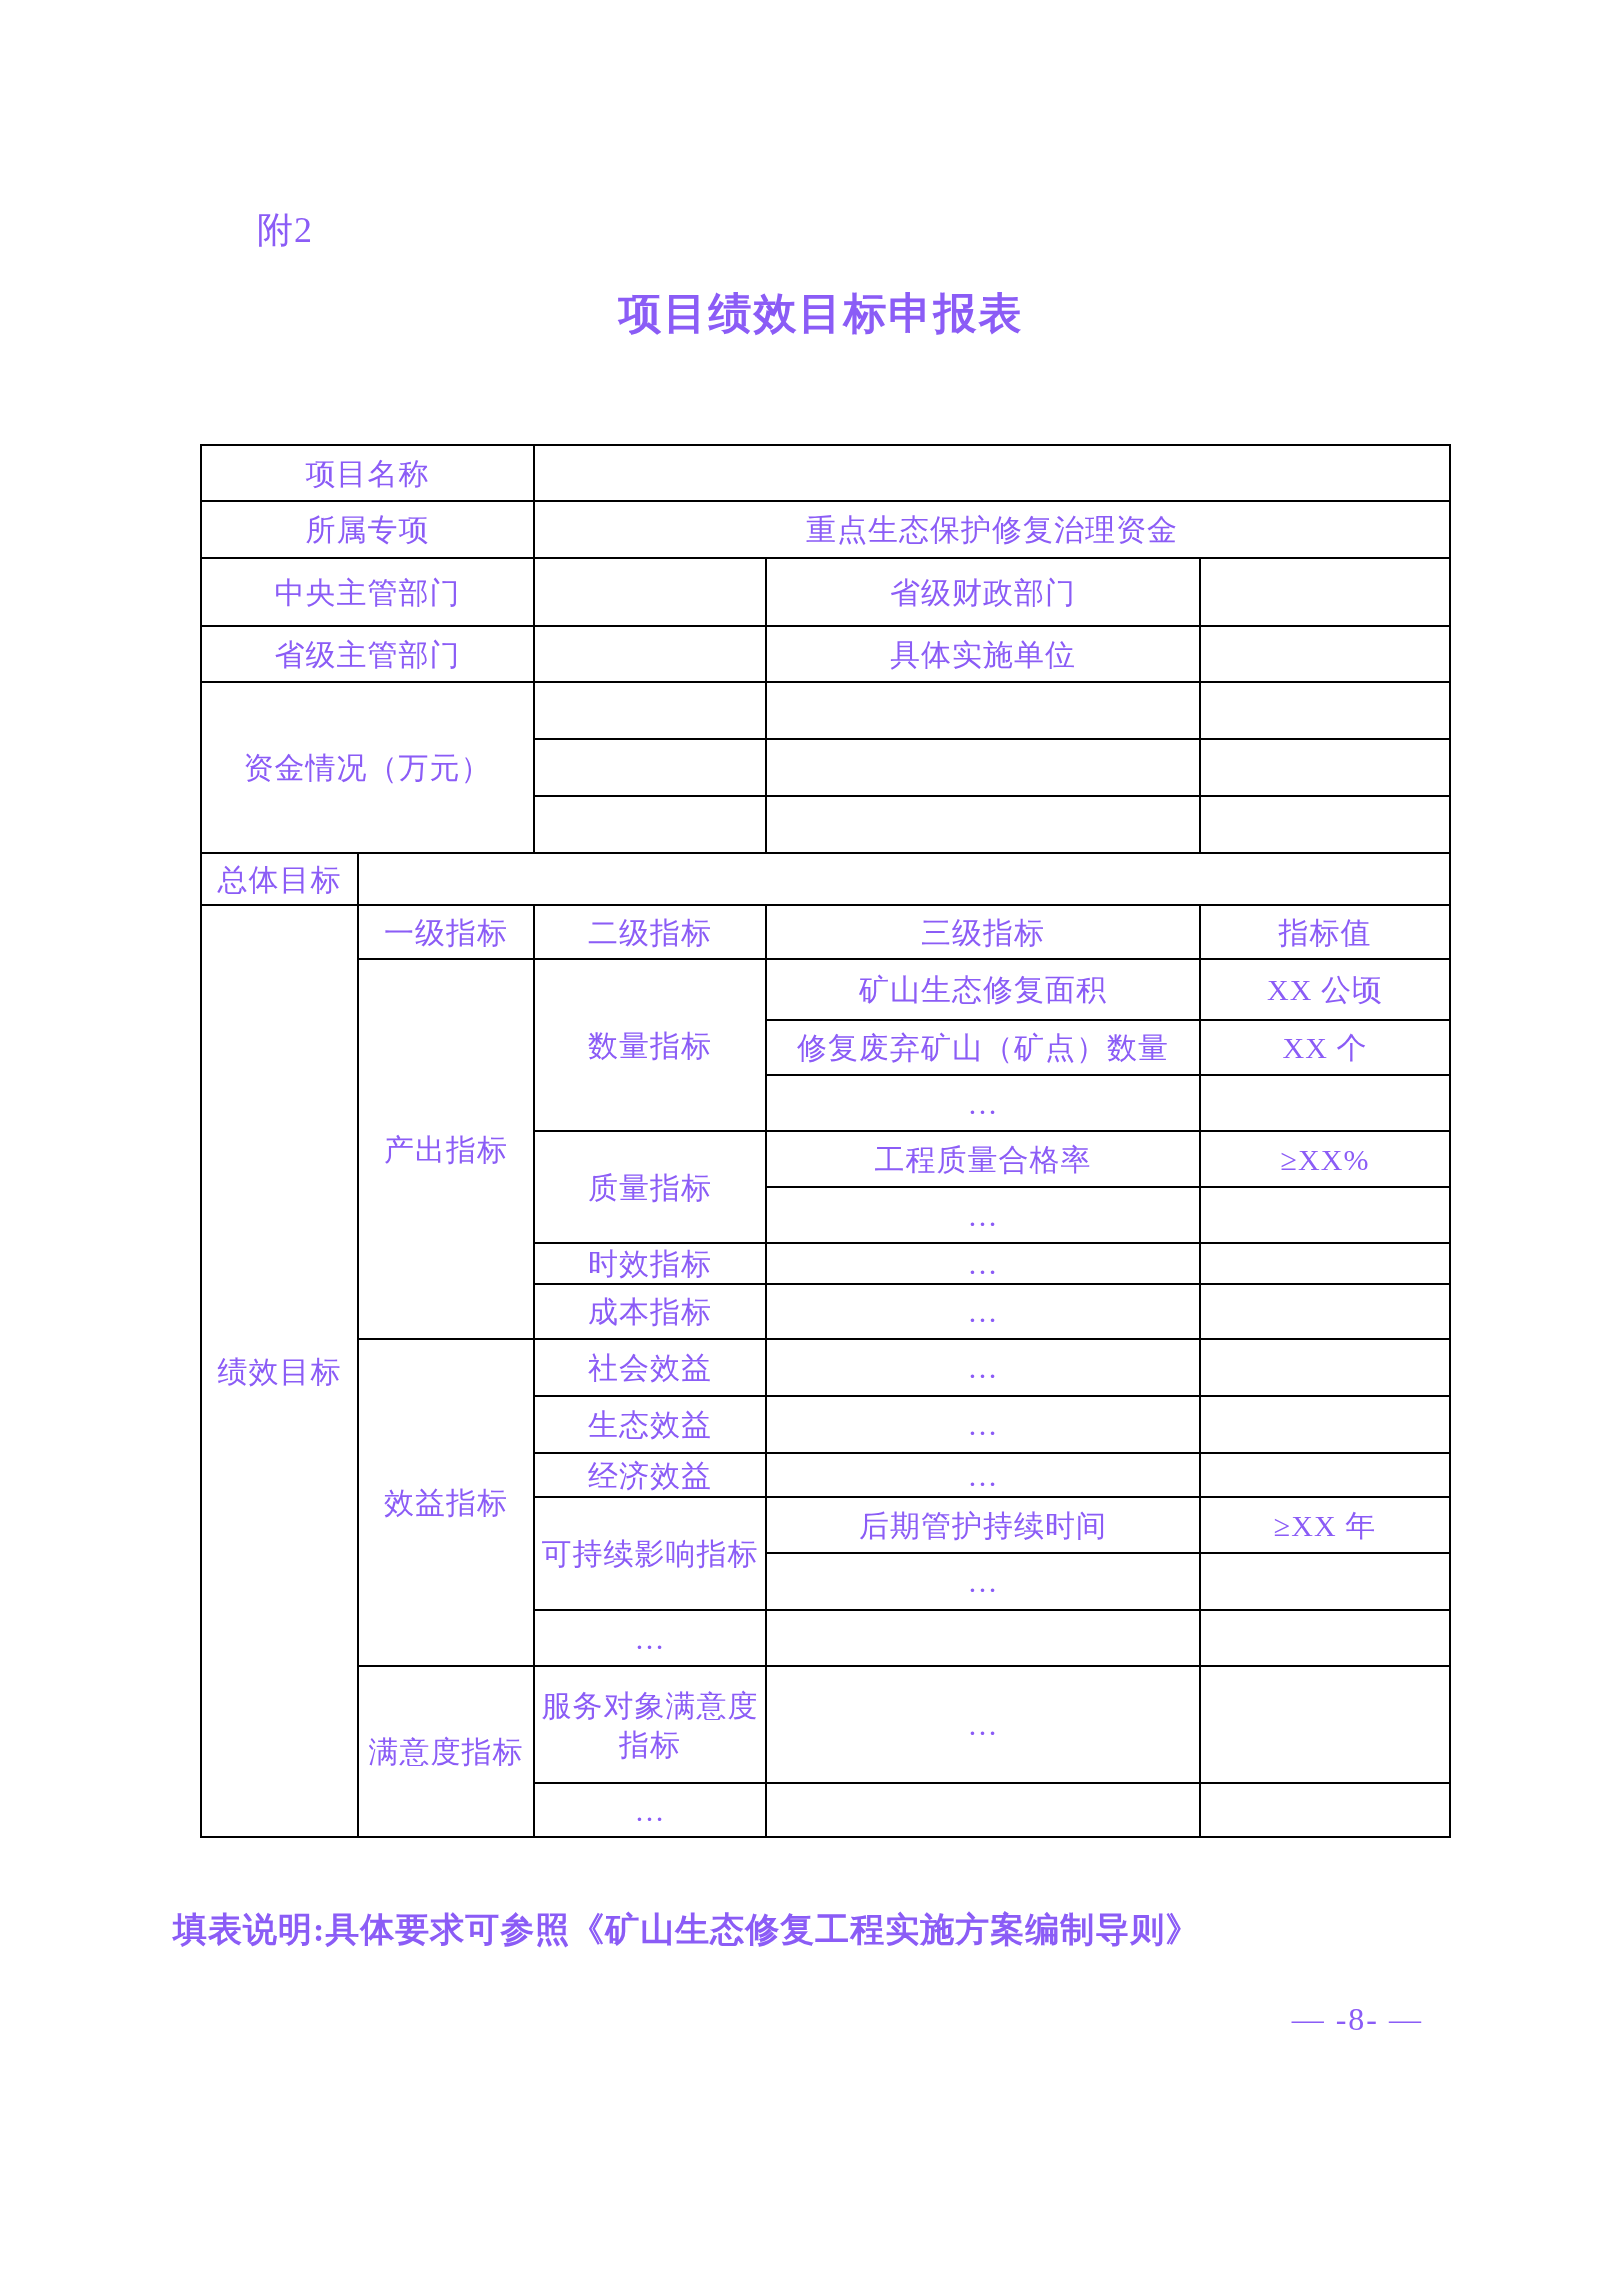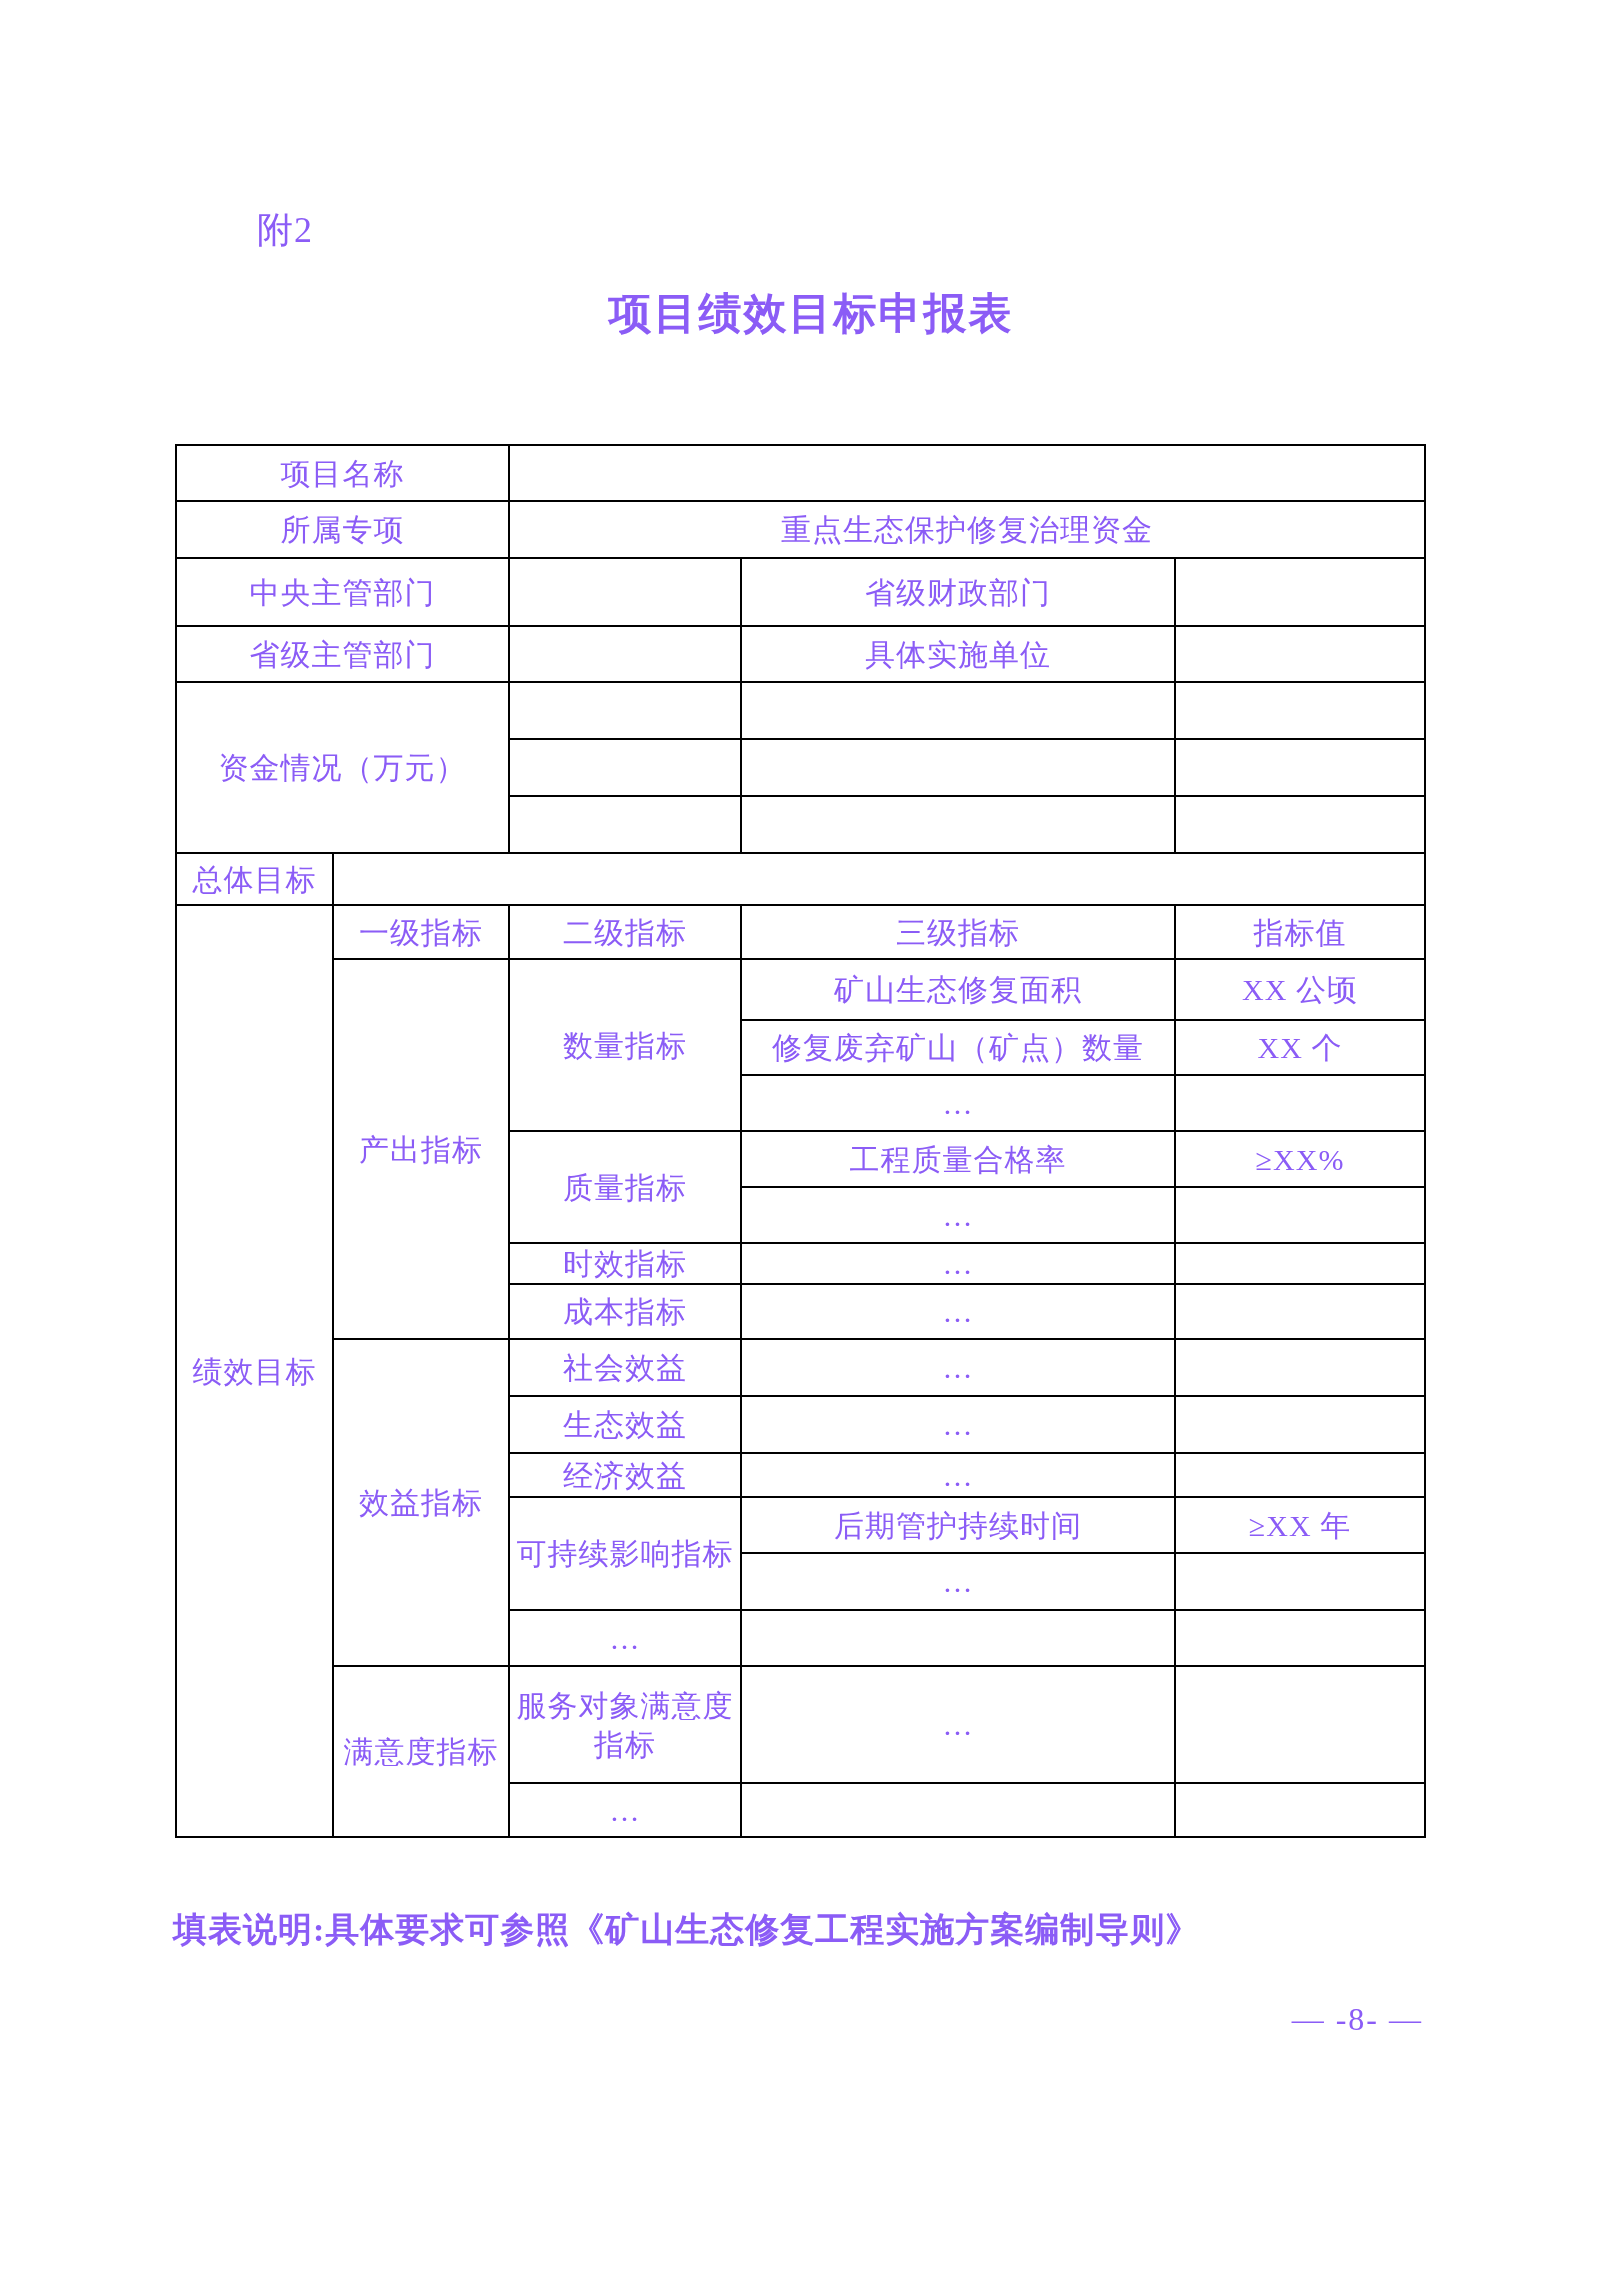--- a/index.html
+++ b/index.html
@@ -1,21 +1,21 @@
 <!DOCTYPE html>
 <html><head>
 <meta charset="utf-8">
 <style>
   html,body{margin:0;padding:0;background:#ffffff;}
   .page{position:relative;width:1620px;height:2293px;background:#ffffff;overflow:hidden;
         font-family:"Liberation Serif","DejaVu Serif",serif;color:#8b5cf6;}
   .attachment{position:absolute;left:257px;top:206px;font-size:36px;letter-spacing:1px;}
-  .doc-title{position:absolute;left:186px;top:285px;width:1250px;text-align:center;
+  .doc-title{position:absolute;left:196px;top:285px;width:1250px;text-align:center;
              font-size:43px;font-weight:bold;letter-spacing:2px;}
-  table.form{position:absolute;left:175px;top:444px;width:1250px;
+  table.form{position:absolute;left:200px;top:444px;width:1250px;
              border-collapse:collapse;table-layout:fixed;
              border:2.9px solid #000;padding-left:40px;}
   table.form td{border:2px solid #000;text-align:center;vertical-align:middle;
                 font-size:30px;letter-spacing:1px;line-height:1.3;padding:0 3.9px;
                 overflow:hidden;}
   table.form td.b3{border-bottom-width:2.9px;}
   .note{position:absolute;left:173px;top:1907px;font-size:34px;font-weight:600;letter-spacing:1px;}
   .pagenum{position:absolute;right:197px;top:2001px;font-size:32px;letter-spacing:2px;}
 </style>
 </head>

